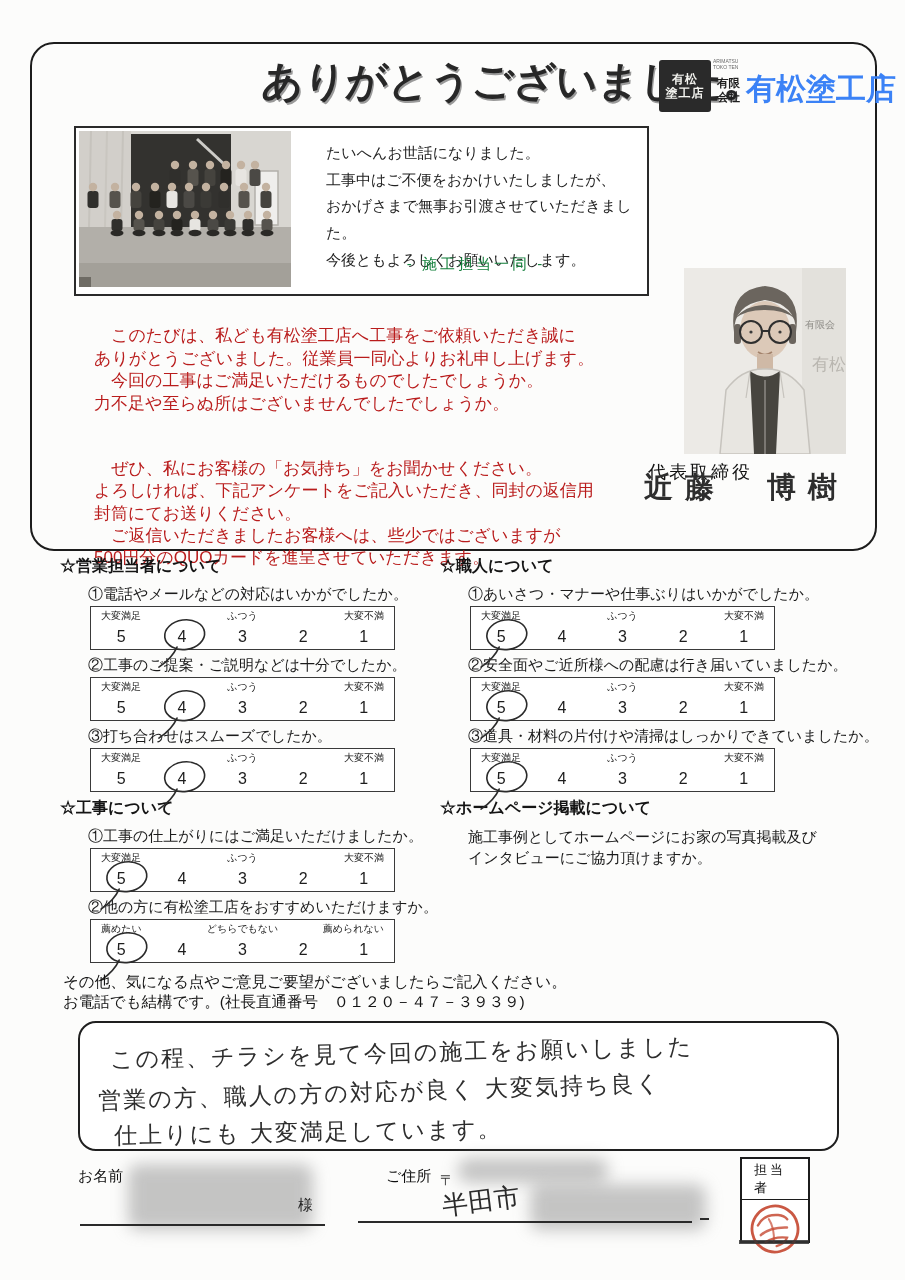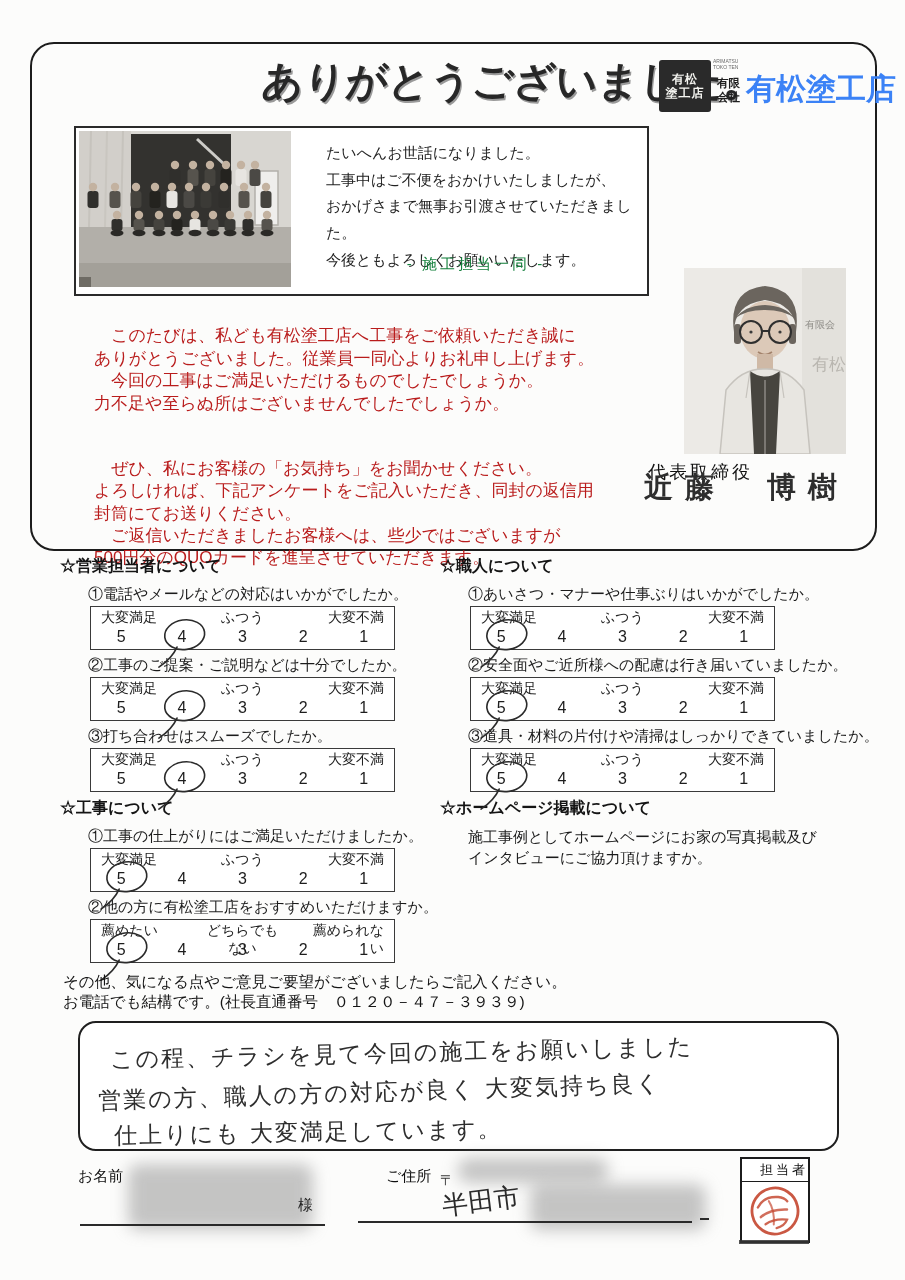--- a/index.html
+++ b/index.html
@@ -42,21 +42,21 @@
   .president-name{position:absolute;left:644px;top:468px;font-size:29px;letter-spacing:12px;
                   font-family:"DejaVu Serif",serif;font-weight:600;color:#1a1a1a;white-space:nowrap;}
 
   
   #col-left{position:absolute;left:60px;top:556px;width:380px;}
   #col-right{position:absolute;left:440px;top:556px;width:445px;}
   .survey-section{margin-bottom:5px;}
   .sec-title{font-size:16px;font-weight:600;margin:0 0 8px 0;color:#141414;}
   .q-label{font-size:15px;margin:0 0 2px 28px;color:#1b1b1b;}
   .rtable{position:relative;width:303px;margin:0 0 6px 30px;border:1.8px solid #3a3a3a;background:#fff;}
-  .lab-row{display:flex;font-size:14px;padding:2px 10px 0 10px;height:16px;color:#222;gap:20px;}
+  .lab-row{display:flex;font-size:10px;padding:2px 10px 0 10px;height:16px;color:#222;gap:20px;}
   .lab-row .l{flex:1;text-align:left;}
   .lab-row .m{flex:1;text-align:center;}
   .lab-row .r{flex:1;text-align:right;}
   .num-row{display:flex;height:24px;font-size:16px;align-items:center;color:#1d1d1d;}
   .num-row span{flex:1;text-align:center;}
   .circle-svg{position:absolute;left:0;top:0;width:100%;height:100%;overflow:visible;pointer-events:none;}
 
   
   .hp-question{font-size:15px;margin:7px 0 9px 28px;line-height:1.38;white-space:pre-line;color:#1b1b1b;}
   .hp-row{display:flex;margin-left:30px;gap:13px;align-items:flex-start;}
@@ -84,22 +84,22 @@
   .blur-postal{left:458px;top:1158px;width:150px;height:25px;}
   .blur-address{left:530px;top:1184px;width:176px;height:46px;}
   .u-line{position:absolute;border-top:2px solid #2a2a2a;height:0;}
   .u-name{left:80px;top:1224px;width:245px;}
   .u-address{left:358px;top:1221px;width:334px;}
   .u-dash{left:700px;top:1218px;width:9px;}
   .hw-city{position:absolute;left:442px;top:1184px;font-size:26px;transform:rotate(-7deg);color:#2b2b2b;}
 
   .staff-box{position:absolute;left:740px;top:1157px;width:66px;height:82px;
              border:2px solid #1c1c1c;background:#fff;}
-  .staff-label{text-align:right;font-size:13px;letter-spacing:3px;color:#111;
-               border-bottom:1.8px solid #1c1c1c;padding:2px 0;}
+  .staff-label{text-align:left;font-size:13px;letter-spacing:3px;color:#111;
+               border-bottom:1.8px solid #1c1c1c;padding:2px 12px;}
   .stamp{display:block;margin:2px auto 0;}
   .artifact-bar{position:absolute;left:739px;top:1240px;width:70px;height:4px;background:#343434;opacity:.85;}
 </style>
 </head>
 <body>
 
 <div class="page">
 
   <div class="outer-border"></div>
 

